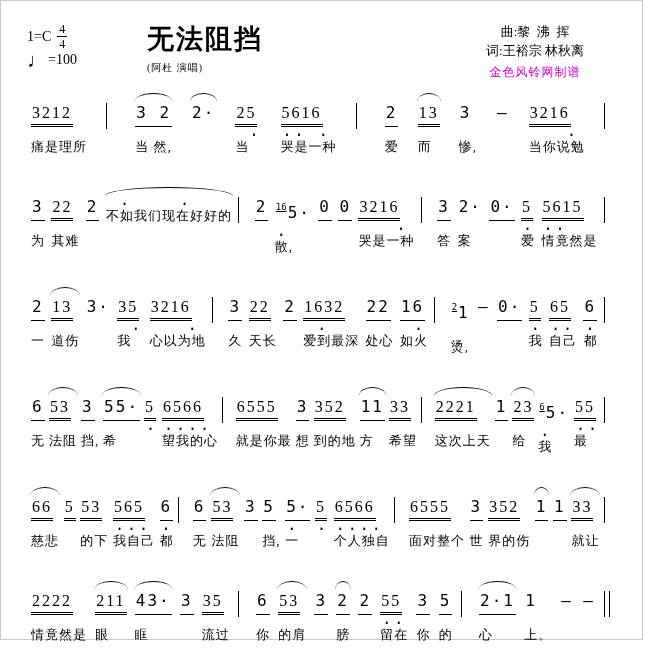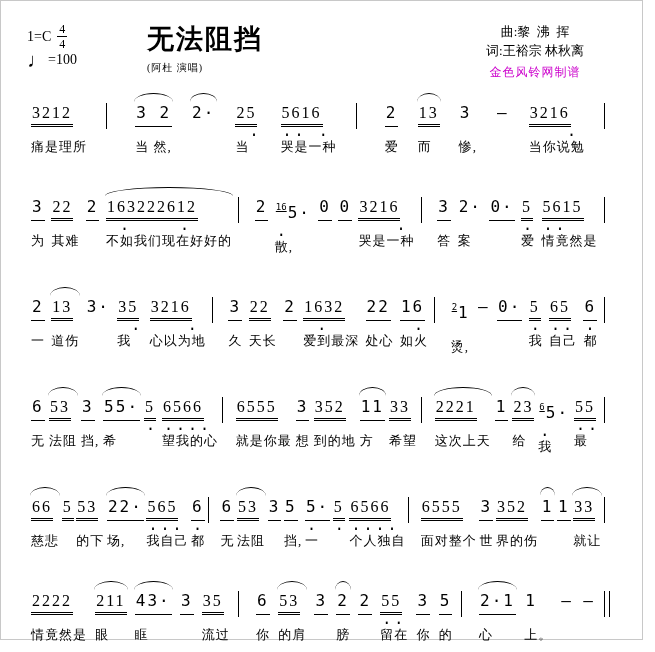--- a/index.html
+++ b/index.html
@@ -172,21 +172,20 @@
         <div class="tok">
           <div class="slurzone"></div>
           <div class="nt u1">2</div>
           <div class="low"></div>
           <div class="lyr"></div>
         </div>
         <div class="tok">
           <div class="slurzone">
             <span class="slur"></span>
           </div>
-          <div class="nt u2">163222612</div>
           <div class="low"> .    .  </div>
           <div class="lyr">不如我们现在好好的</div>
         </div>
         <div class="tok">
           <div class="slurzone"></div>
           <div class="barline"></div>
         </div>
         <div class="tok">
           <div class="slurzone"></div>
           <div class="nt u1">2</div>
@@ -507,28 +506,20 @@
           <div class="slurzone"></div>
           <div class="nt u2">5</div>
           <div class="low"></div>
           <div class="lyr"></div>
         </div>
         <div class="tok">
           <div class="slurzone"></div>
           <div class="nt u2">53</div>
           <div class="low"></div>
           <div class="lyr">的下</div>
-        </div>
-        <div class="tok">
-          <div class="slurzone">
-            <span class="slur"></span>
-          </div>
-          <div class="nt u1">22·</div>
-          <div class="low"></div>
-          <div class="lyr">场,</div>
         </div>
         <div class="tok">
           <div class="slurzone"></div>
           <div class="nt u2">565</div>
           <div class="low">...</div>
           <div class="lyr">我自己</div>
         </div>
         <div class="tok">
           <div class="slurzone"></div>
           <div class="nt u1">6</div>

